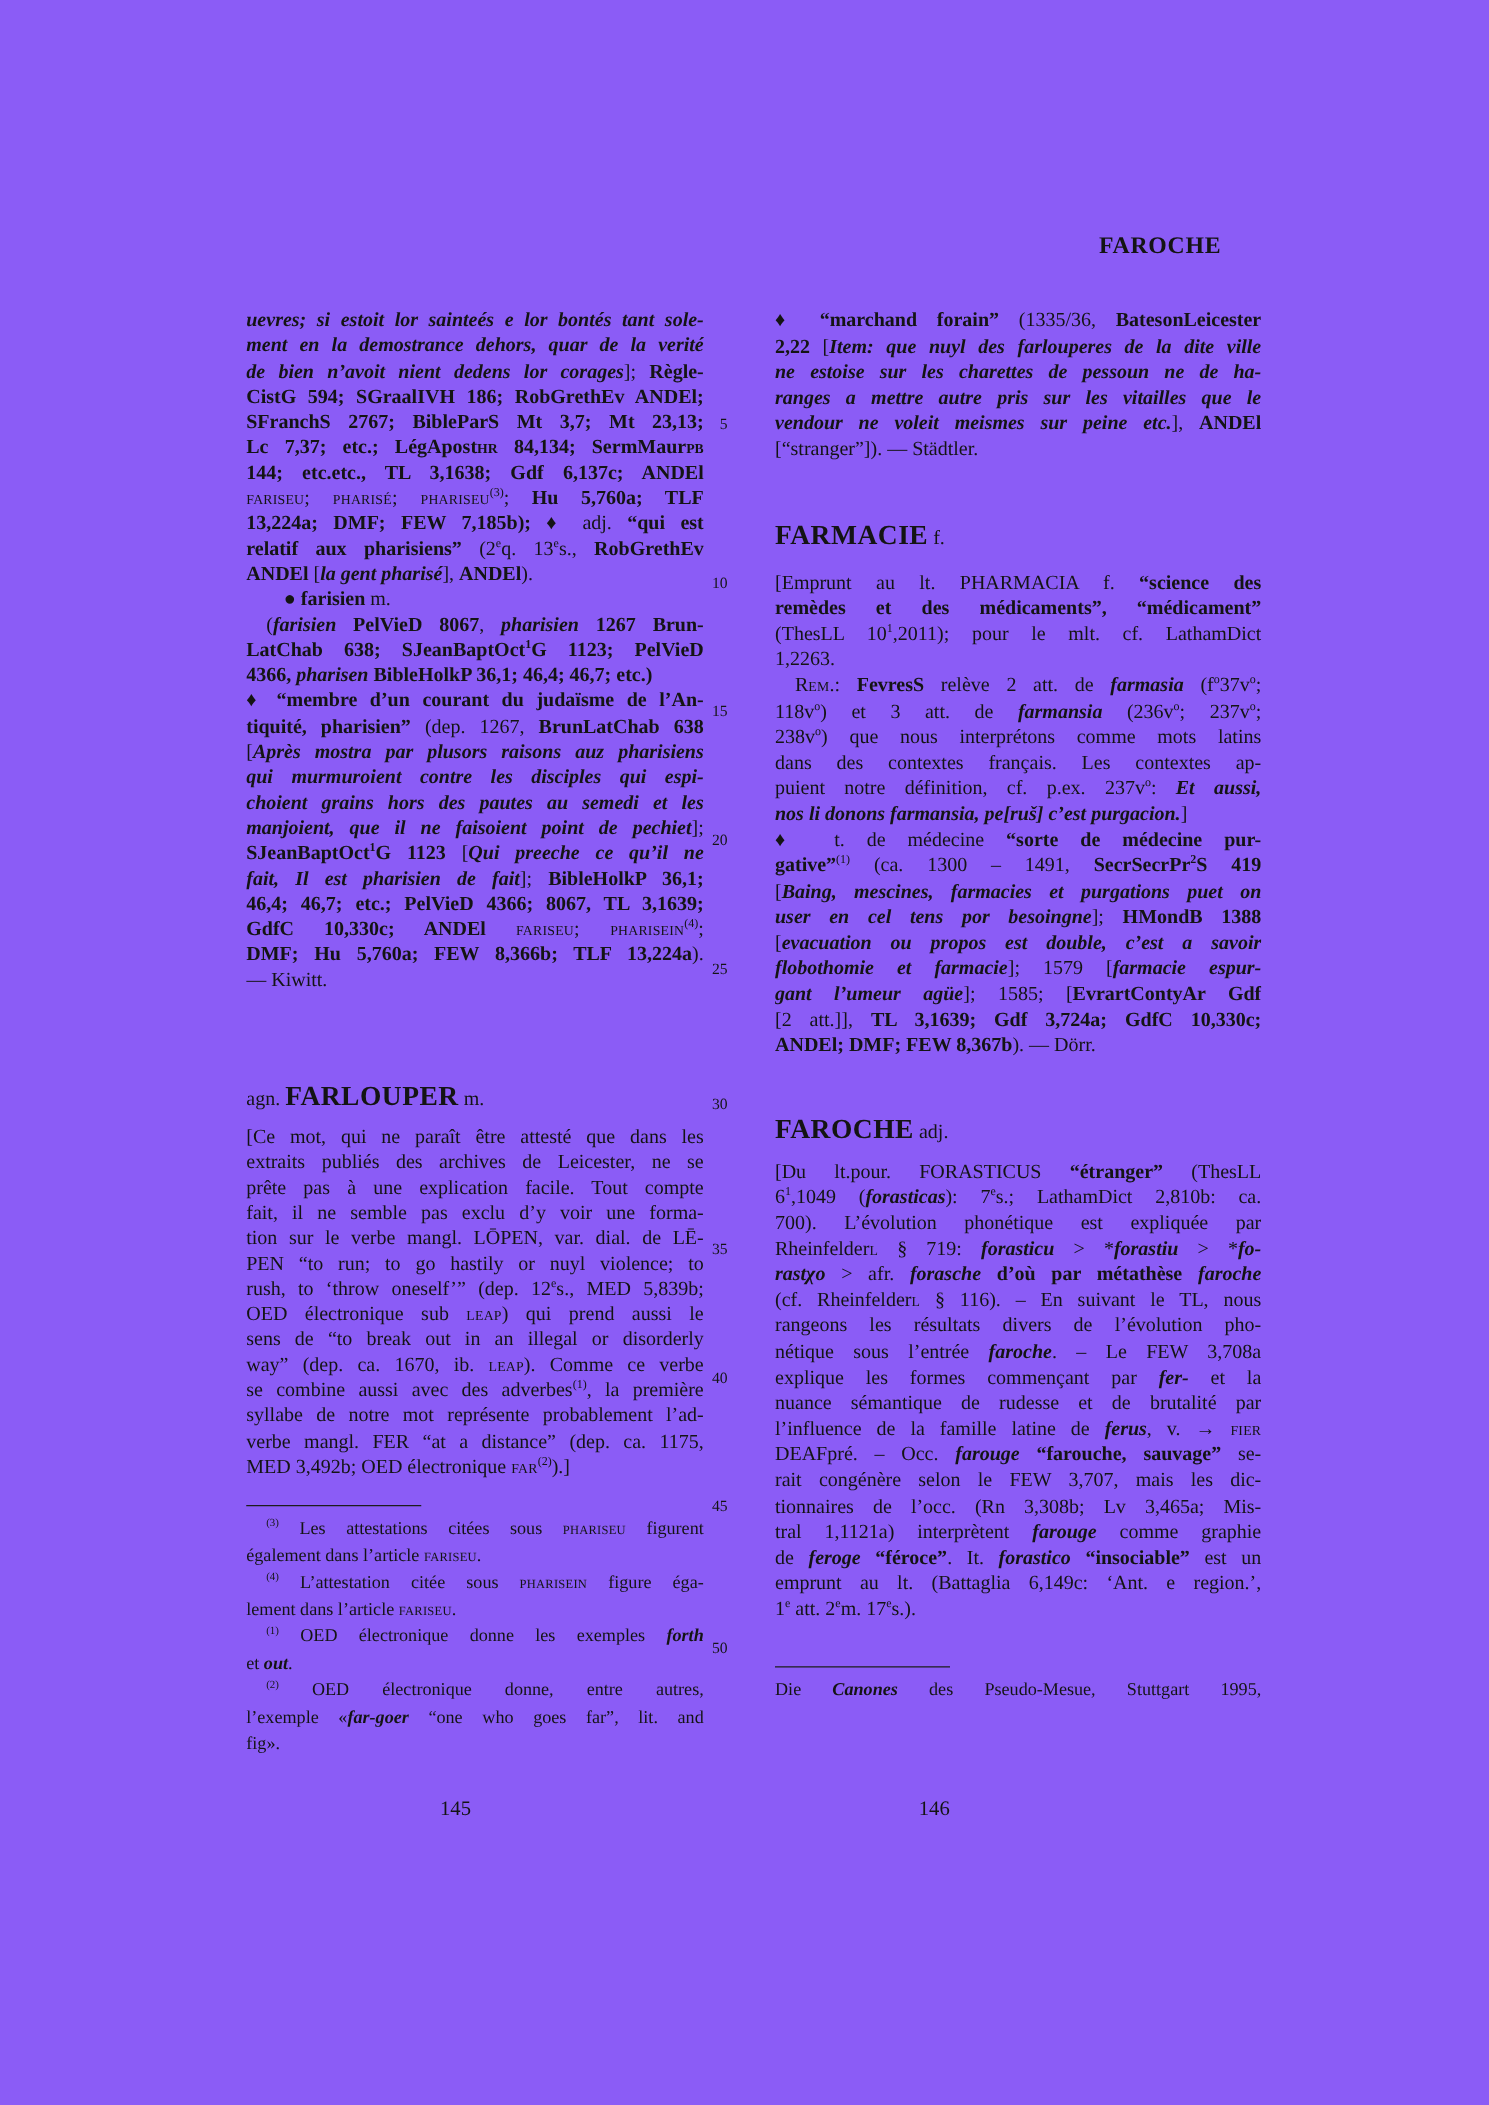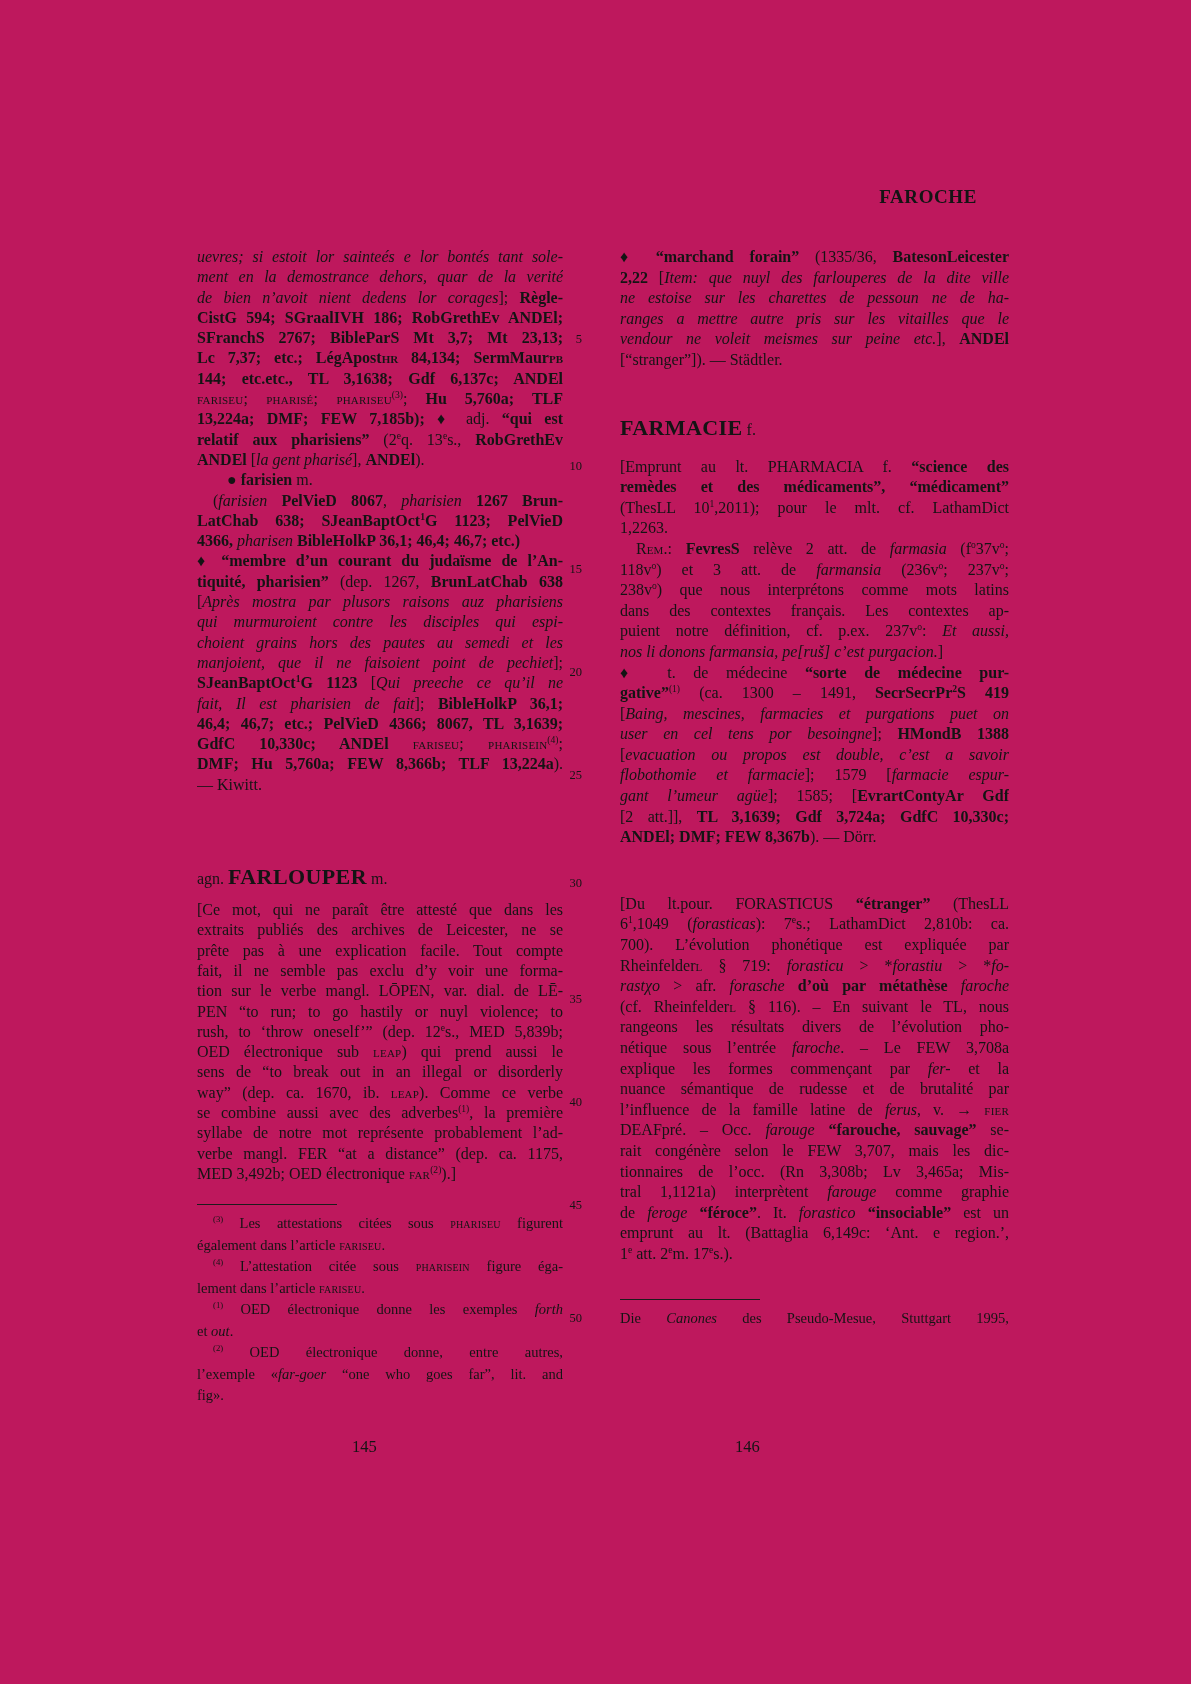--- a/index.html
+++ b/index.html
@@ -1,21 +1,21 @@
 <!DOCTYPE html>
 <html><head>
 <meta charset="utf-8">
 <style>
   html,body{margin:0;padding:0;}
   body{
     width:1191px;height:1684px;background:#e9e9e9;
     font-family:"Liberation Serif","DejaVu Serif",serif;
   }
   #page{
-    position:relative;width:1191px;height:1684px;background:#be185d;
+    position:relative;width:1191px;height:1684px;background:#8b5cf6;
     color:#141414;overflow:hidden;
   }
   #running-head{
     position:absolute;top:186px;left:588px;width:389px;
     text-align:right;font-weight:bold;font-size:19px;letter-spacing:.6px;
   }
   .col{position:absolute;top:247px;}
   #col-left{left:197px;width:366px;}
   #col-right{left:588px;width:389px;margin-left:32px;}
   .ln{
@@ -26,21 +26,21 @@
   #col-right .ln{line-height:20.6px;max-height:20.6px;}
   .ln.last{text-align-last:left;}
   .ind1{text-indent:16px;}
   .ind2{text-indent:30px;}
   .fn .ln{font-size:14.5px;line-height:21.5px !important;max-height:21.5px !important;}
   .heading{
     line-height:34px;height:34px;font-size:16px;text-align:right;
     text-align-last:left;white-space:nowrap;overflow:hidden;
   }
   .s-hw{font-weight:bold;font-size:22px;letter-spacing:.4px;}
-  .s-i{font-style:italic;}
+  .s-i{font-style:italic;font-weight:bold;}
   .s-b{font-weight:bold;}
   .s-sc{font-variant:small-caps;letter-spacing:.2px;}
   .s-bsc{font-weight:bold;font-variant:small-caps;}
   .s-sup{vertical-align:super;font-size:.6em;line-height:0;}
   .s-bsup{vertical-align:super;font-size:.6em;line-height:0;font-weight:bold;}
   .rule{border-top:1.8px solid #1c1c1c;width:140px;margin:0 0 8px 0;}
   .gap{width:100%;}
   .gutter-num{
     position:absolute;left:540px;width:42px;text-align:right;
     font-size:12.5px;line-height:14px;color:#141414;
@@ -166,20 +166,21 @@
         <div class="ln"><span class="s-b">gative”</span><span class="s-sup">(1)</span><span> (ca. 1300 – 1491, </span><span class="s-b">SecrSecrPr</span><span class="s-bsup">2</span><span class="s-b">S 419</span></div>
         <div class="ln"><span>[</span><span class="s-i">Baing, mescines, farmacies et purgations puet on</span></div>
         <div class="ln"><span class="s-i">user en cel tens por besoingne</span><span>]; </span><span class="s-b">HMondB 1388</span></div>
         <div class="ln"><span>[</span><span class="s-i">evacuation ou propos est double, c’est a savoir</span></div>
         <div class="ln"><span class="s-i">flobothomie et farmacie</span><span>]; 1579 [</span><span class="s-i">farmacie espur-</span></div>
         <div class="ln"><span class="s-i">gant l’umeur agüe</span><span>]; 1585; [</span><span class="s-b">EvrartContyAr Gdf</span></div>
         <div class="ln"><span>[2 att.]], </span><span class="s-b">TL 3,1639; Gdf 3,724a; GdfC 10,330c;</span></div>
         <div class="ln last"><span class="s-b">ANDEl; DMF; FEW 8,367b</span><span>). — Dörr.</span></div>
       </div>
       <div class="gap" style="height: 38px;"></div>
+      <div class="heading"><span class="s-hw">FAROCHE</span><span> adj.</span></div>
       <div class="gap" style="height: 8px;"></div>
       <div class="block">
         <div class="ln"><span>[Du lt.pour. FORASTICUS </span><span class="s-b">“étranger”</span><span> (ThesLL</span></div>
         <div class="ln"><span>6</span><span class="s-sup">1</span><span>,1049 (</span><span class="s-i">forasticas</span><span>): 7</span><span class="s-sup">e</span><span>s.; LathamDict 2,810b: ca.</span></div>
         <div class="ln"><span>700). L’évolution phonétique est expliquée par</span></div>
         <div class="ln"><span>Rheinfelder</span><span class="s-sc">l</span><span> § 719: </span><span class="s-i">forasticu</span><span> &gt; *</span><span class="s-i">forastiu</span><span> &gt; *</span><span class="s-i">fo-</span></div>
         <div class="ln"><span class="s-i">rastχo</span><span> &gt; afr. </span><span class="s-i">forasche</span><span> </span><span class="s-b">d’où par métathèse</span><span> </span><span class="s-i">faroche</span></div>
         <div class="ln"><span>(cf. Rheinfelder</span><span class="s-sc">l</span><span> § 116). – En suivant le TL, nous</span></div>
         <div class="ln"><span>rangeons les résultats divers de l’évolution pho-</span></div>
         <div class="ln"><span>nétique sous l’entrée </span><span class="s-i">faroche</span><span>. – Le FEW 3,708a</span></div>

